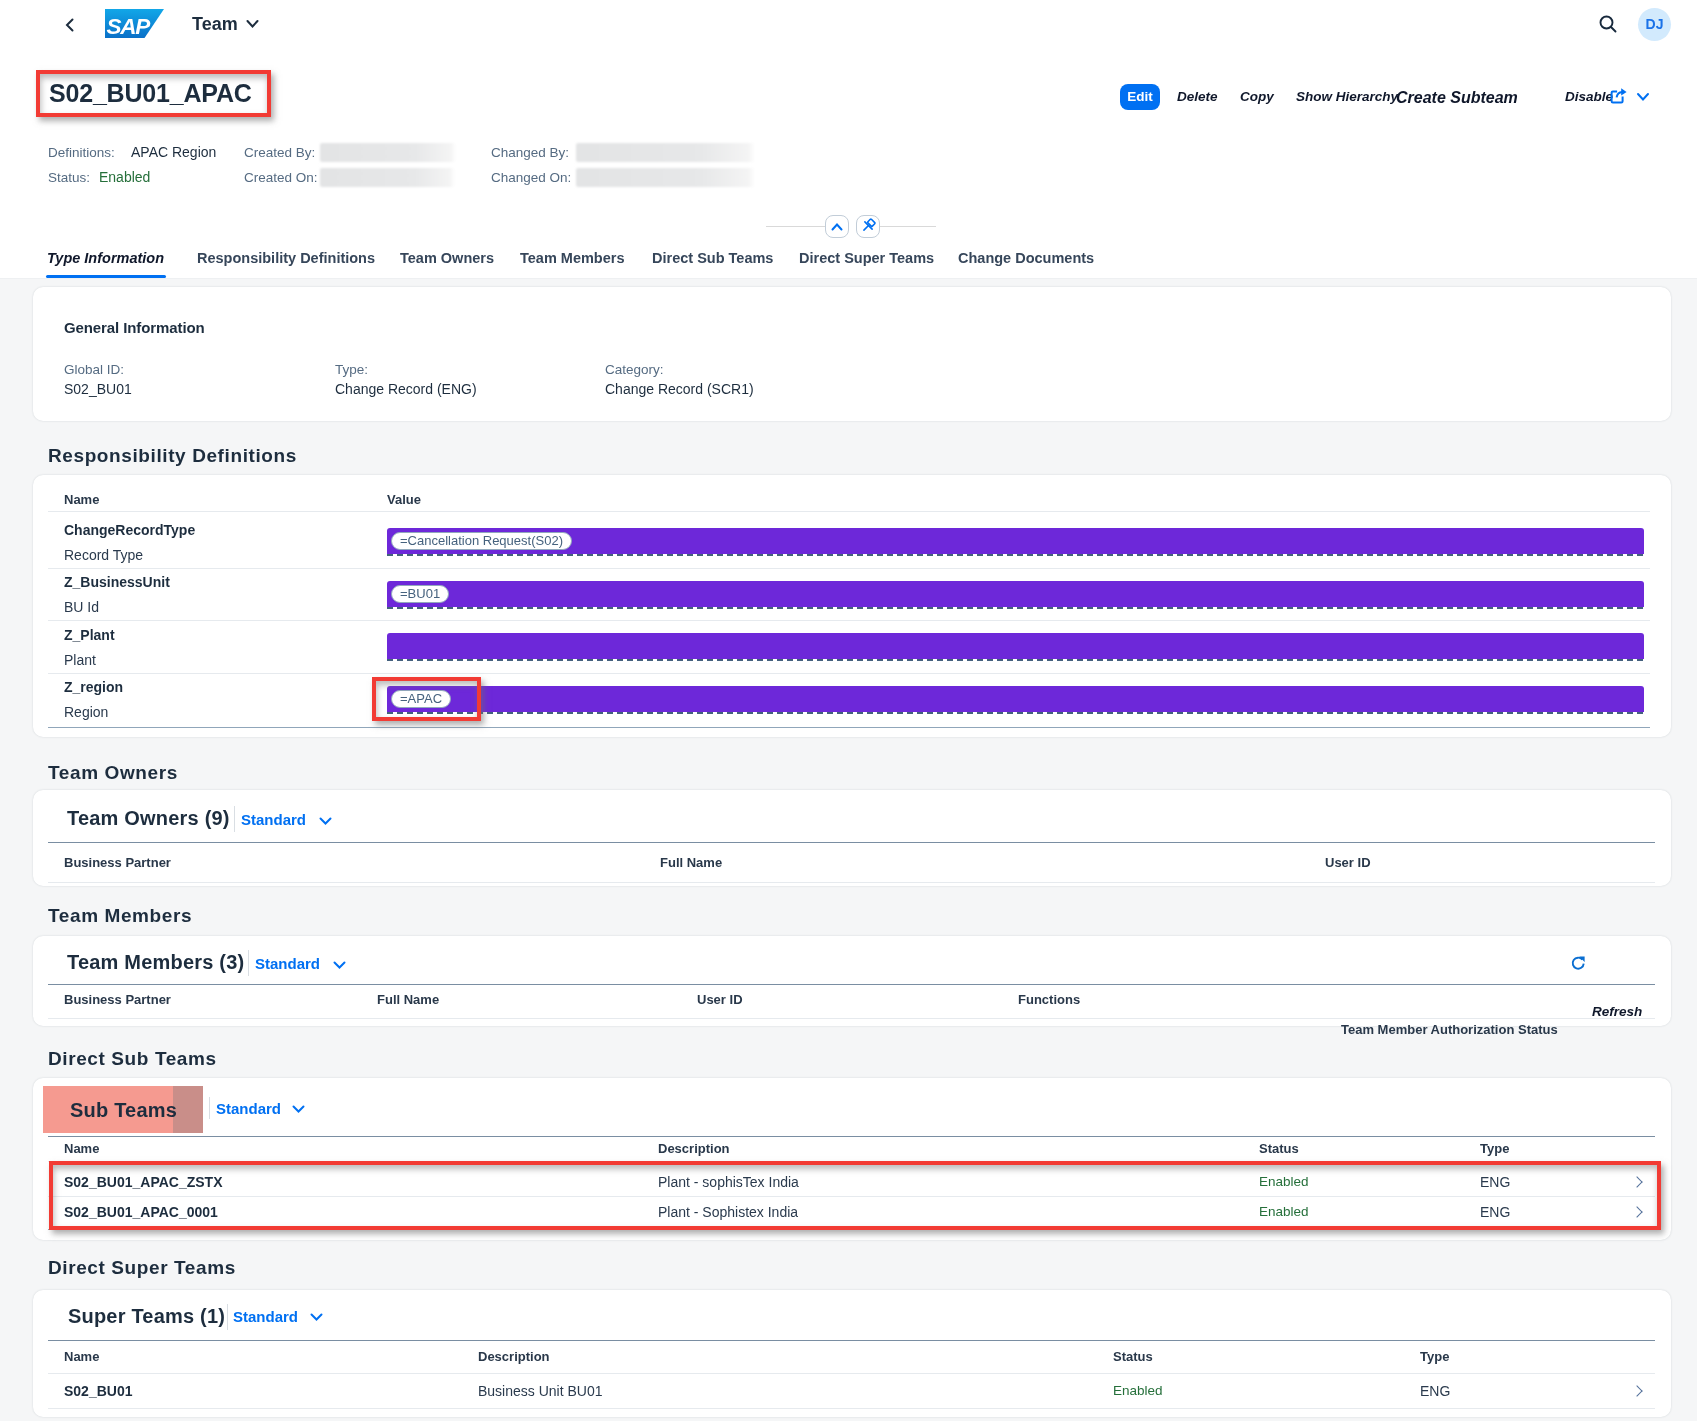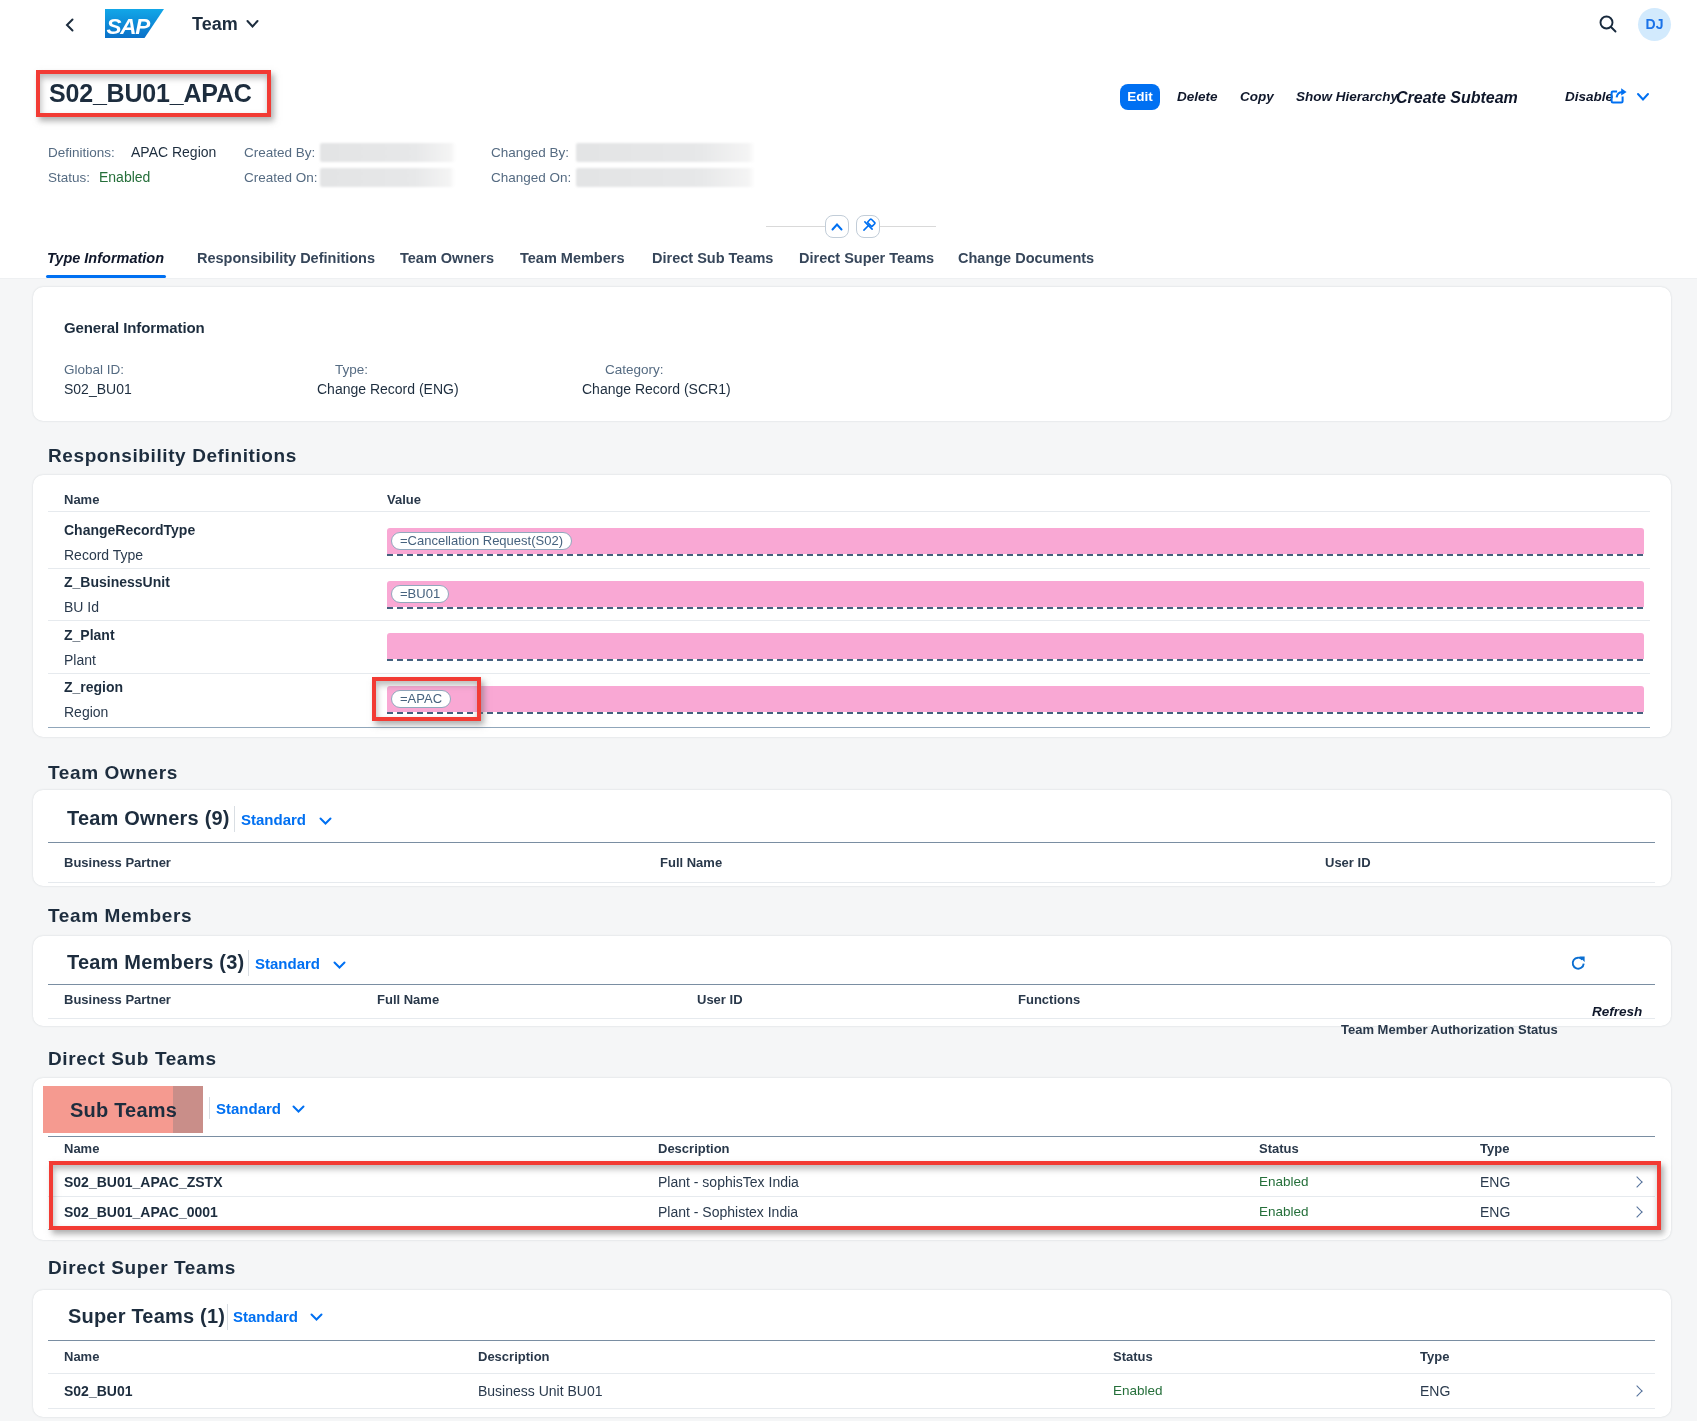--- a/index.html
+++ b/index.html
@@ -22,21 +22,21 @@
   .cell-b { font-size:14px; font-weight:700; color:#1d2d3e; }
   .cell { font-size:14px; color:#2a3a4d; }
   .hline { position:absolute; height:1px; background:#e6eaee; }
   .tsep { position:absolute; height:1px; background:#7a8ea2; }
   .bline { position:absolute; height:1px; background:#90a6ba; }
   .vline { position:absolute; width:1px; background:#d9dee3; }
   .redbox { position:absolute; border:4px solid #f23b34; box-shadow:3px 4px 6px rgba(110,110,110,0.55), inset 1px 4px 6px rgba(120,120,120,0.5); }
   .blur-rect { position:absolute; height:19px; border-radius:2px;
     background:linear-gradient(to right,#e3e4e5 0%,#e7e8e9 70%,#f4f4f4 96%,#ffffff 100%); filter:blur(1.2px); }
   .std { font-size:15px; font-weight:700; color:#0070f2; }
-  .input-f { position:absolute; left:387px; width:1257px; background:#f9a8d4; border-radius:3px 3px 0 0; }
+  .input-f { position:absolute; left:387px; width:1257px; background:#6d28d9; border-radius:3px 3px 0 0; }
   .input-f::after { content:""; position:absolute; left:0; right:0; bottom:-2px; height:2px;
     background:repeating-linear-gradient(90deg,#44617e 0px,#44617e 6px,transparent 6px,transparent 10px); }
   .token { position:absolute; top:4px; left:4px; height:18px; background:#fff; border:1px solid #92a8bd; border-radius:9px; font-size:13px; color:#46627e; line-height:16px; padding:0 8px; }
   .chev-r { position:absolute; width:8px; height:8px; border-right:1.7px solid #54719b; border-top:1.7px solid #54719b; transform:rotate(45deg); }
 </style>
 </head>
 <body>
 <div id="page">
   <div class="abs white-top"></div>
 
@@ -117,22 +117,22 @@
   <div class="abs b" style="left:799px; top:250px; font-size:14.5px; color:#36465a;">Direct Super Teams</div>
   <div class="abs b" style="left:958px; top:250px; font-size:14.5px; color:#36465a;">Change Documents</div>
   <div class="abs" style="left:46px; top:275px; width:120px; height:3px; background:#0070f2; border-radius:2px;"></div>
 
   <div class="abs card" style="left:33px; top:287px; width:1638px; height:134px;"></div>
   <div class="abs gi-h" style="left:64px; top:319px;">General Information</div>
   <div class="abs label" style="left:64px; top:362px;">Global ID:</div>
   <div class="abs label" style="left:335px; top:362px;">Type:</div>
   <div class="abs label" style="left:605px; top:362px;">Category:</div>
   <div class="abs val" style="left:64px; top:381px;">S02_BU01</div>
-  <div class="abs val" style="left:317px; top:381px;">Change Record (ENG)</div>
-  <div class="abs val" style="left:582px; top:381px;">Change Record (SCR1)</div>
+  <div class="abs val" style="left:335px; top:381px;">Change Record (ENG)</div>
+  <div class="abs val" style="left:605px; top:381px;">Change Record (SCR1)</div>
 
   <div class="abs sec-h" style="left:48px; top:445px;">Responsibility Definitions</div>
   <div class="abs card" style="left:33px; top:475px; width:1638px; height:262px;"></div>
   <div class="abs th" style="left:64px; top:492px;">Name</div>
   <div class="abs th" style="left:387px; top:492px;">Value</div>
   <div class="hline" style="left:48px; top:511px; width:1602px;"></div>
 
   <div class="abs cell-b" style="left:64px; top:522px;">ChangeRecordType</div>
   <div class="abs cell" style="left:64px; top:547px;">Record Type</div>
   <div class="input-f" style="top:528px; height:26px;">

